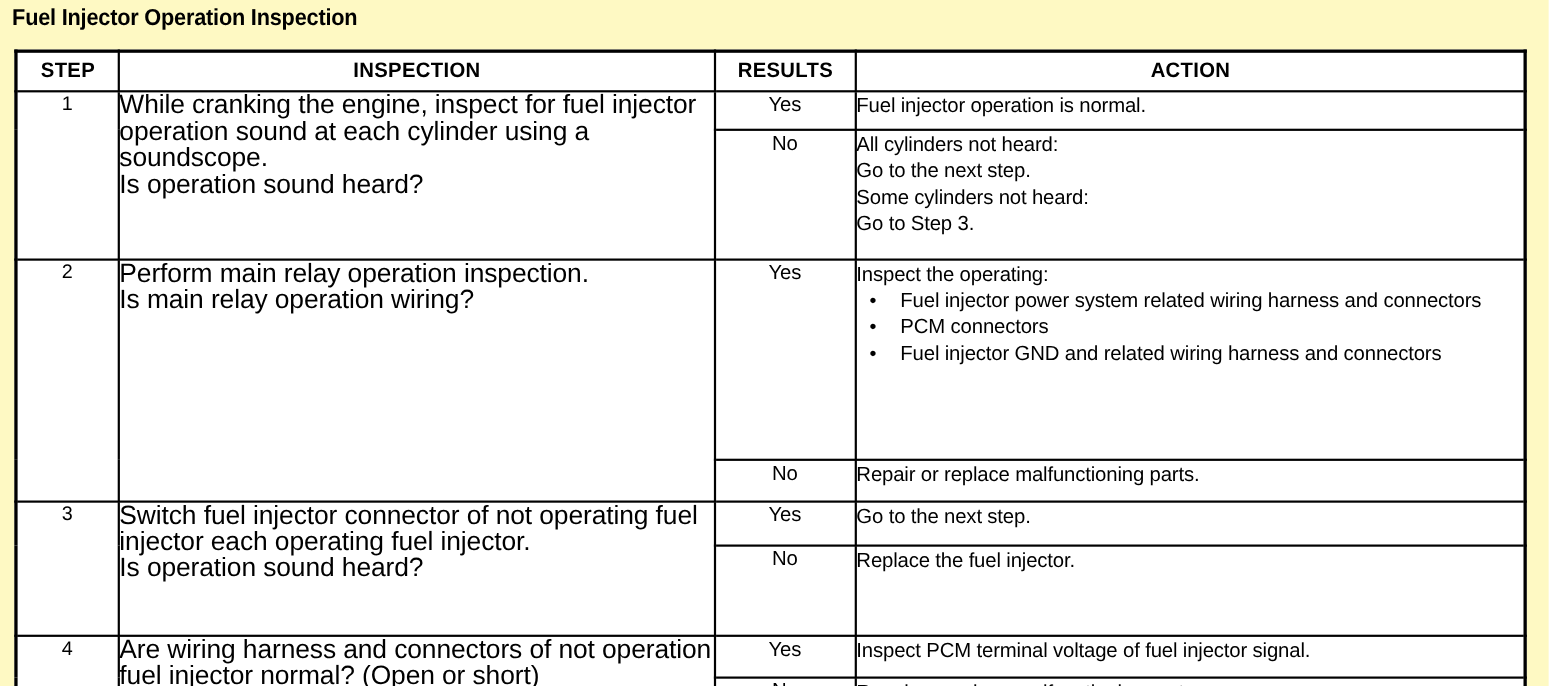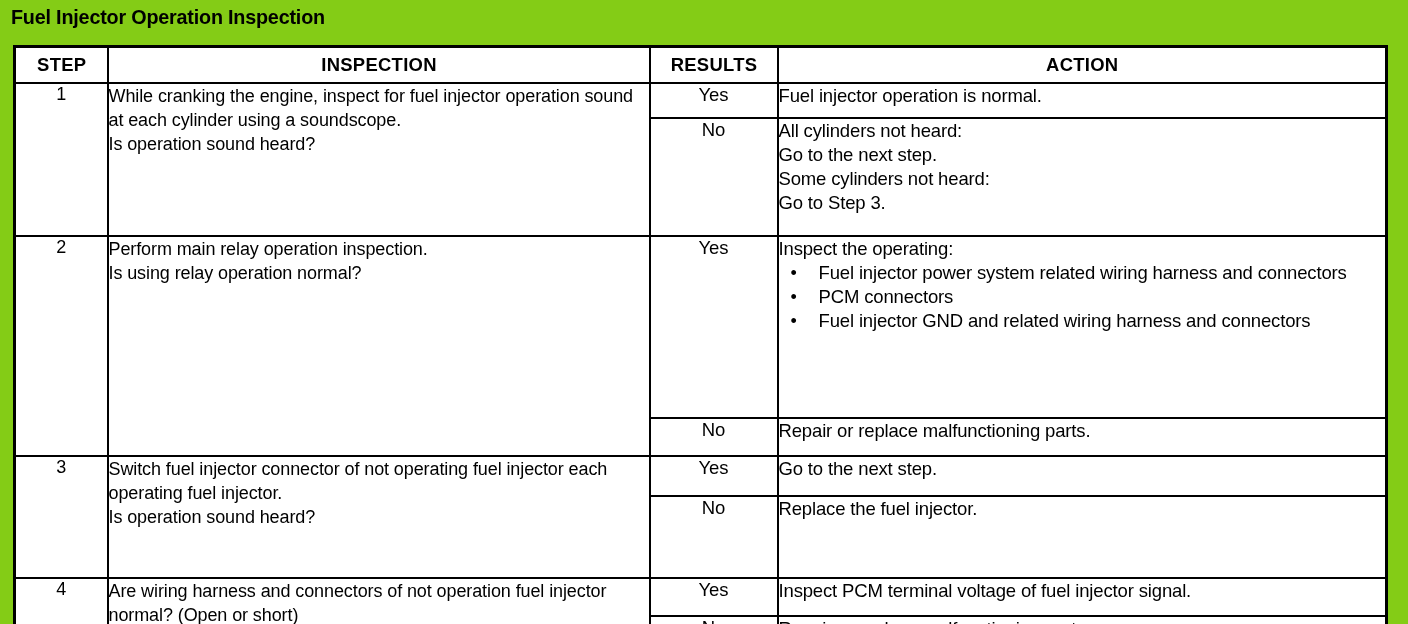--- a/index.html
+++ b/index.html
@@ -13,21 +13,21 @@
     height: 624px;
     font-family: "Liberation Sans", sans-serif;
     color: #000000;
     -webkit-font-smoothing: none;
   }
 
   .page {
     position: relative;
     width: 1408px;
     height: 624px;
-    background: #84cc16;
+    background: #fef9c3;
     overflow: hidden;
   }
 
   .doc-title {
     position: absolute;
     left: 11px;
     top: 4px;
     font-size: 21px;
     font-weight: bold;
     letter-spacing: -0.2px;
@@ -74,21 +74,21 @@
   }
 
   td.step-cell {
     text-align: center;
     font-size: 18px;
     vertical-align: top;
     padding-top: 7px;
   }
 
   td.insp-cell {
-    font-size: 18px;
+    font-size: 24px;
     line-height: 24px;
     padding: 5px 6px 6px 9px;
     vertical-align: top;
     letter-spacing: -0.1px;
   }
 
   td.res-cell {
     text-align: center;
     font-size: 18.5px;
     vertical-align: top;
@@ -172,21 +172,21 @@
             <span class="line b">All cylinders not heard:</span>
             <span class="line">Go to the next step.</span>
             <span class="line b">Some cylinders not heard:</span>
             <span class="line">Go to Step 3.</span>
           </td>
         </tr>
         <tr>
           <td class="step-cell" rowspan="2">2</td>
           <td class="insp-cell" rowspan="2">
             <span class="line">Perform main relay operation inspection.</span>
-            <span class="line">Is using relay operation normal?</span>
+            <span class="line">Is main relay operation wiring?</span>
           </td>
           <td class="res-cell" style="height: 180px;">Yes</td>
           <td class="act-cell">
             <span class="line">Inspect the operating:</span>
             <ul class="act-list">
               <li><span class="bullet">•</span><span>Fuel injector power system related wiring harness and connectors</span></li>
               <li><span class="bullet">•</span><span>PCM connectors</span></li>
               <li><span class="bullet">•</span><span>Fuel injector GND and related wiring harness and connectors</span></li>
             </ul>
           </td>

